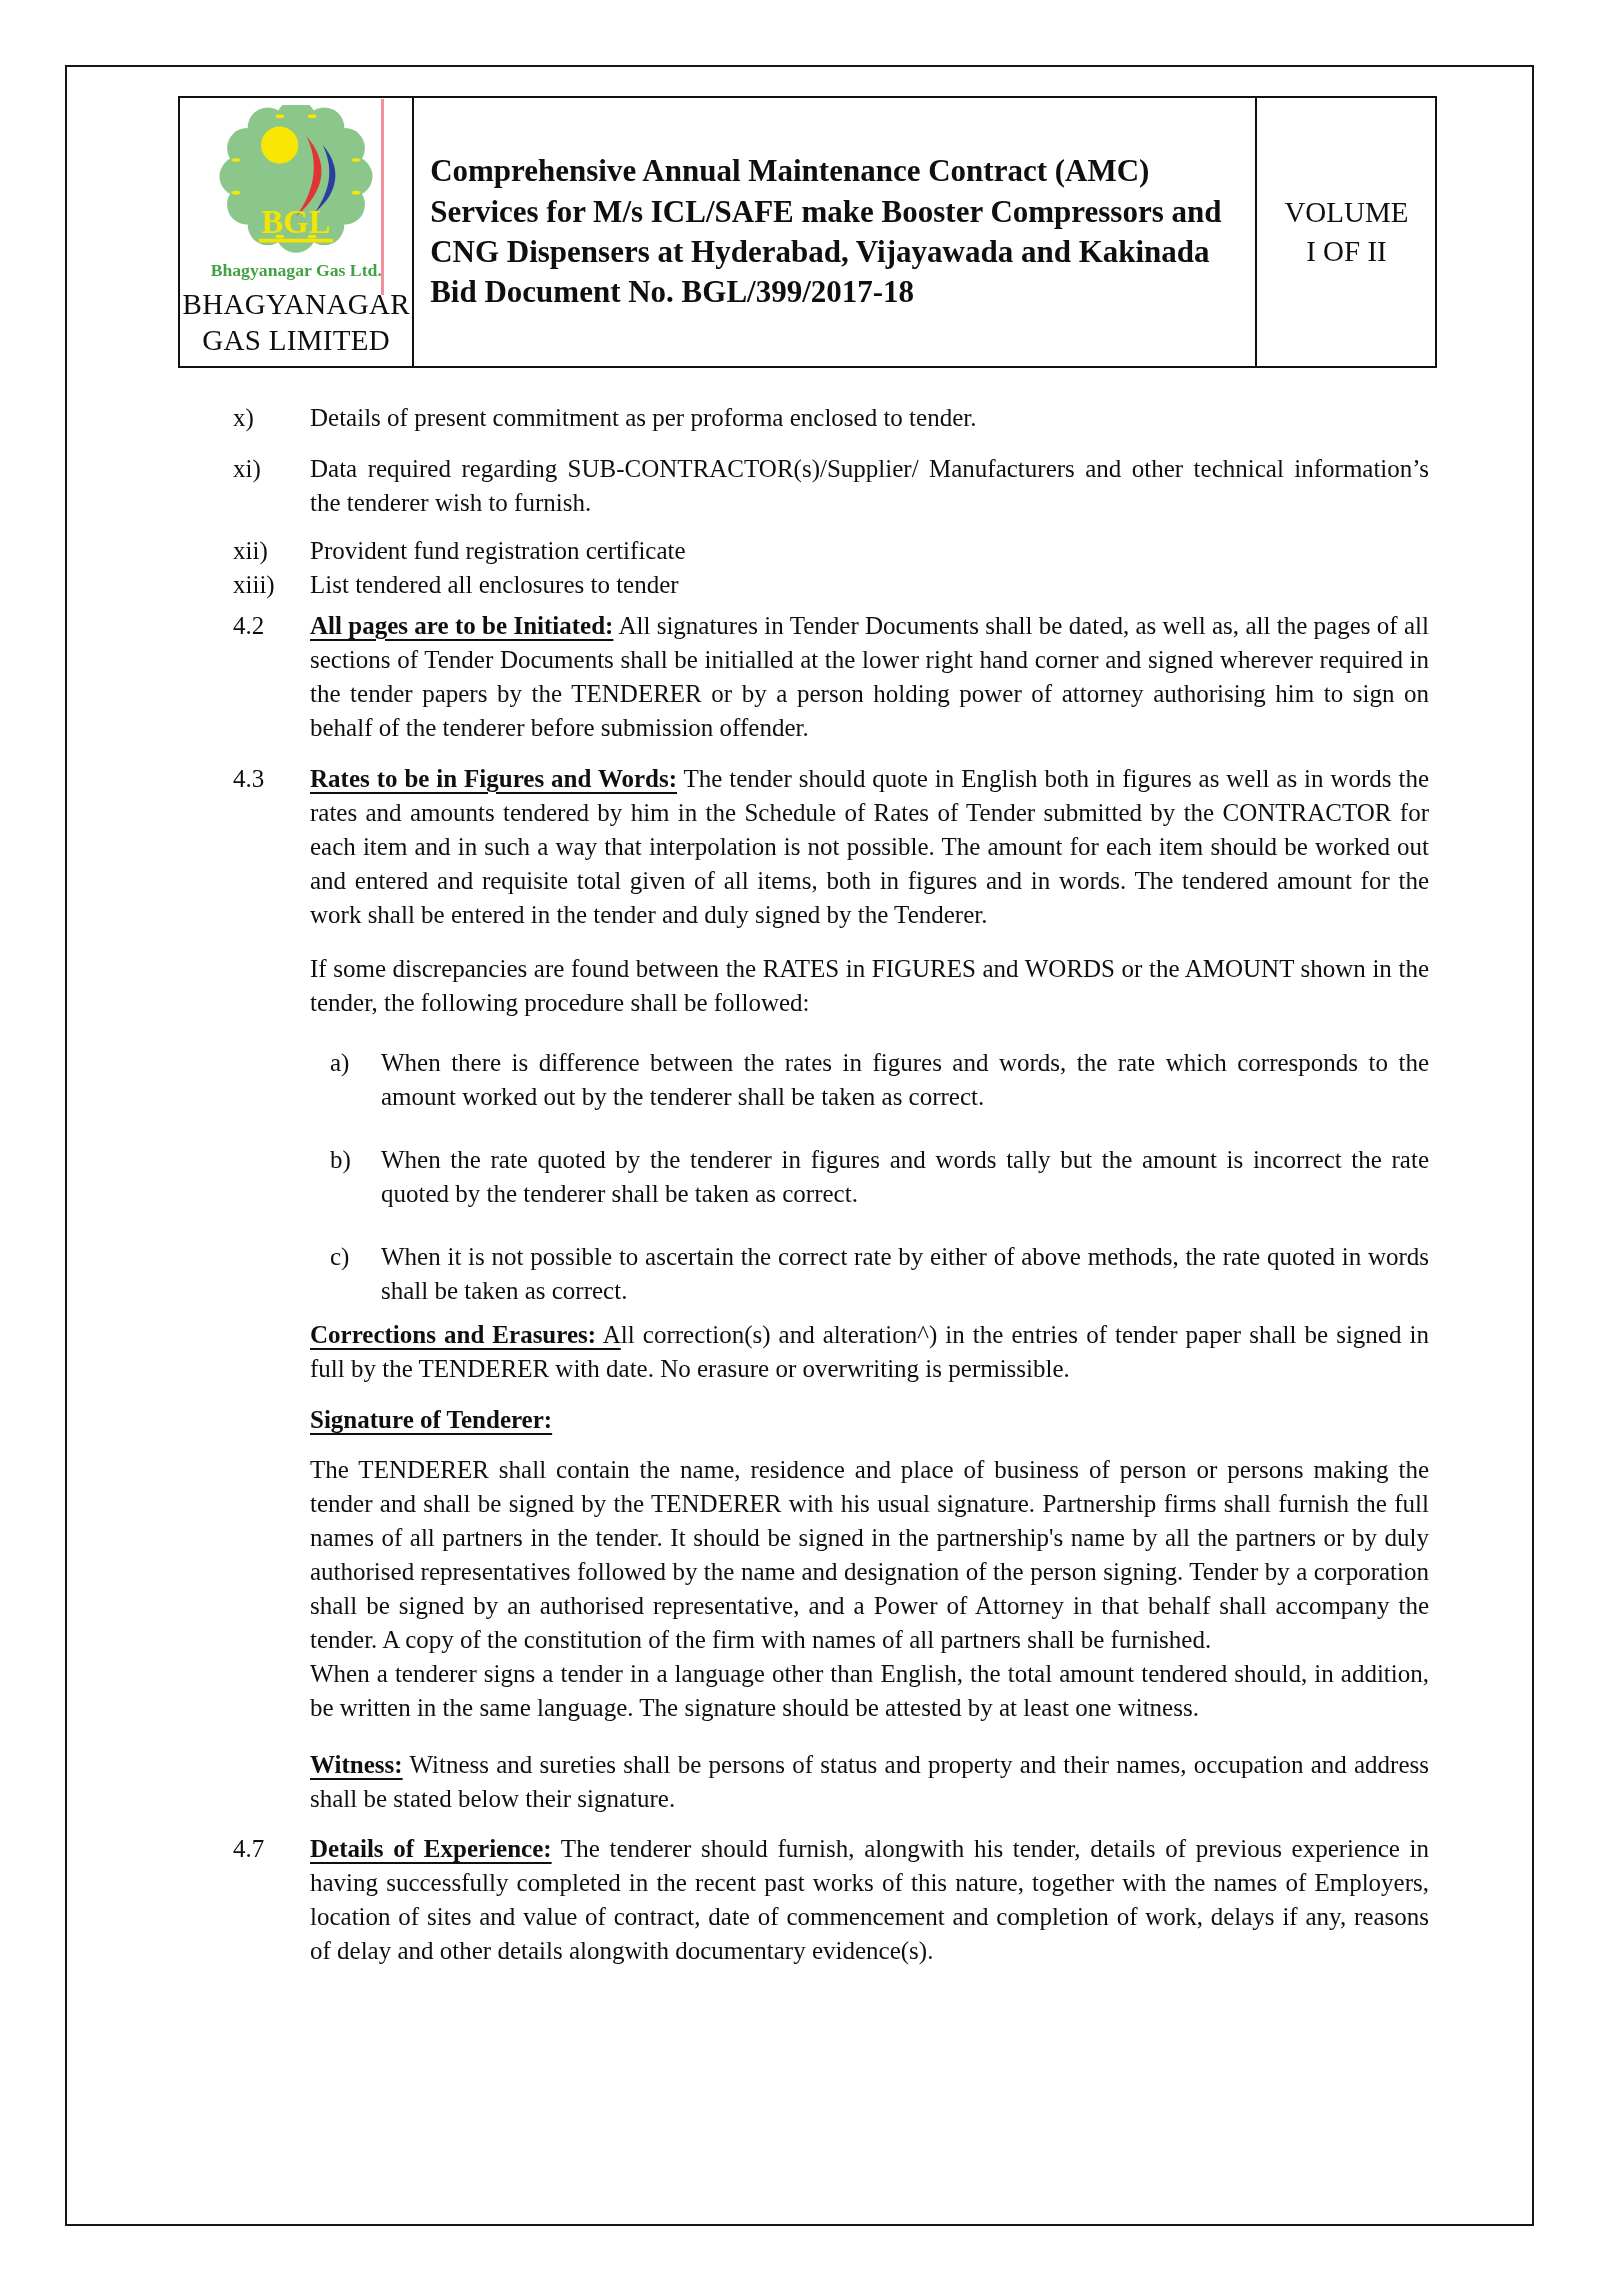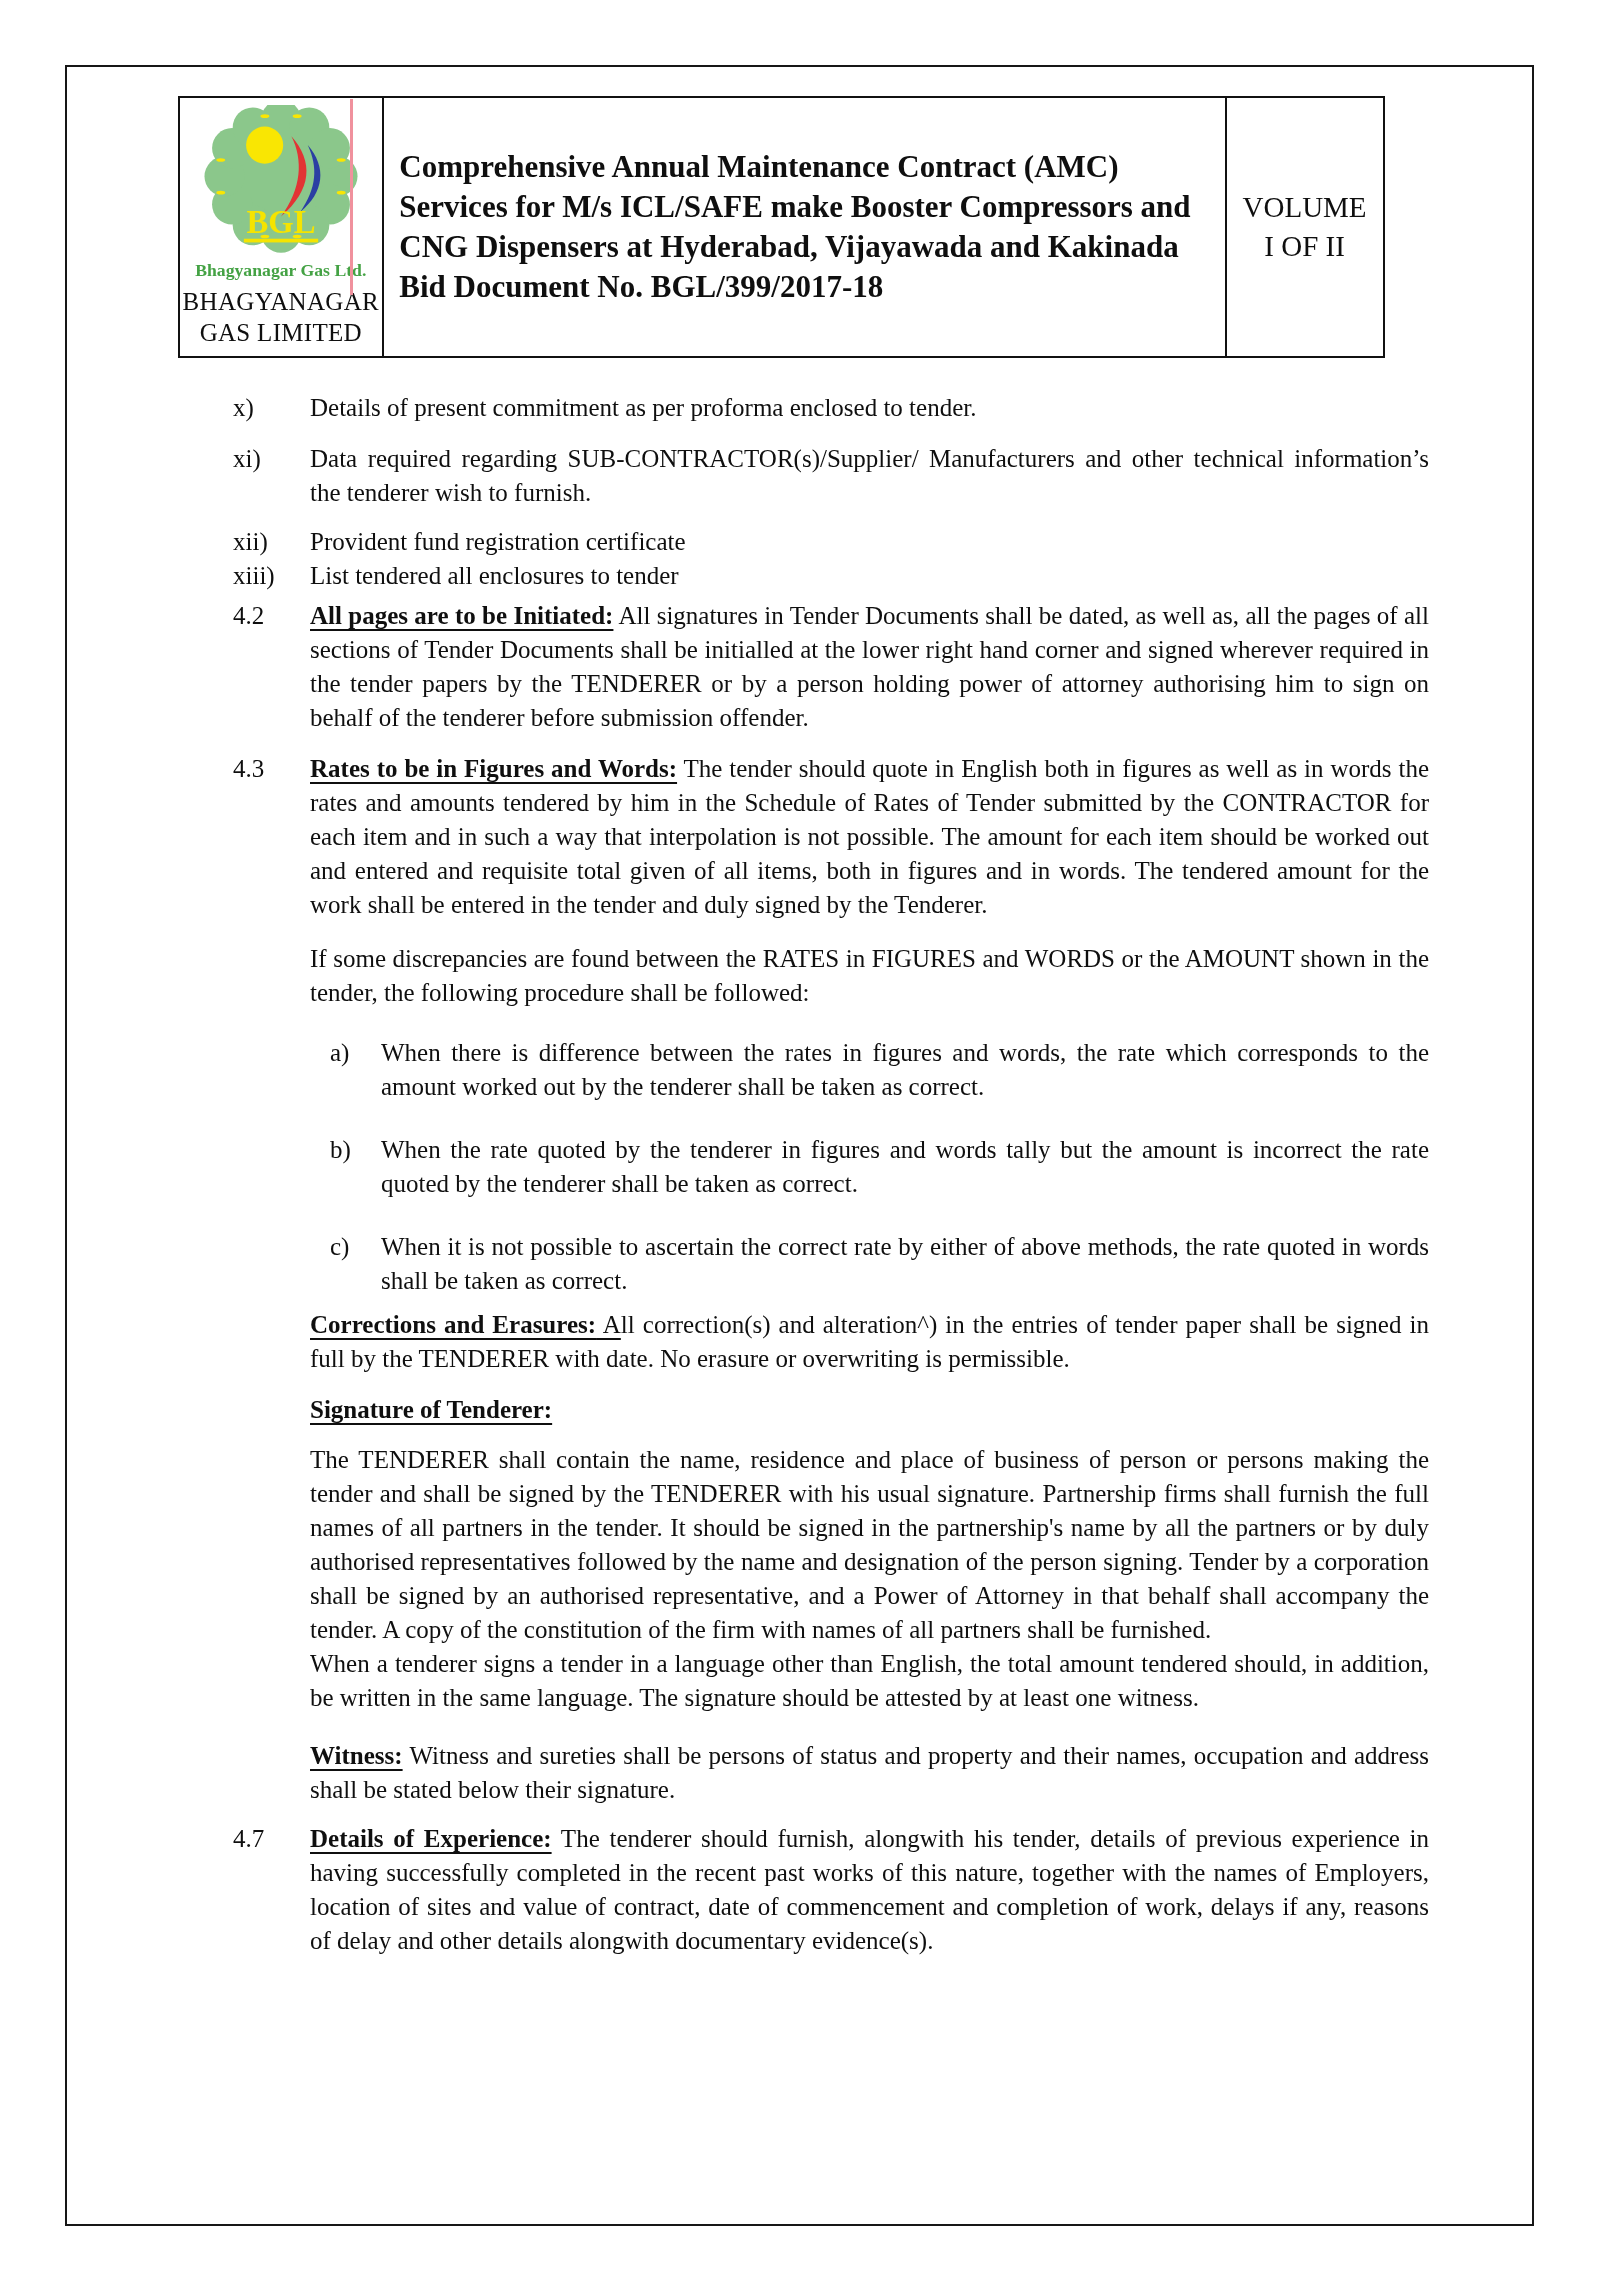--- a/index.html
+++ b/index.html
@@ -23,24 +23,24 @@
   
   table.header-table {
     border-collapse: collapse;
     margin: 29px 0 0 111px;
     table-layout: fixed;
   }
   table.header-table td { border: 2px solid #111; vertical-align: middle; }
   td.logo-cell  { width: 201px; text-align: center; padding: 6.5px 2.6px 7.9px; }
   td.title-cell { width: 843px; font-weight: bold;
                   font-size: 31px; line-height: 1.3; padding: 5.2px 15.7px; }
-  td.vol-cell   { width: 158px; text-align: center; font-size: 29px; line-height: 1.35; }
+  td.vol-cell   { width: 180px; text-align: center; font-size: 29px; line-height: 1.35; }
   .logo-wrap { position: relative; display: block; }
   .logo-caption { font-size: 17.7px; font-weight: bold; color: #44a244; margin-top: -2.6px; }
-  .company-name { font-size: 25px; line-height: 1.22; margin-top: 6.5px; letter-spacing: 0.3px; }
+  .company-name { font-size: 29px; line-height: 1.22; margin-top: 6.5px; letter-spacing: 0.3px; }
   .scan-artifact {
     position: absolute; top: -5.2px; right: 26px;
     width: 2.6px; height: 196px; background: #f0919d;
   }
   .vol-line { display: block; }
   .title-main, .title-bid { display: block; }
 
   
   .doc-body {
     padding: 33px 103px 0 166px;

